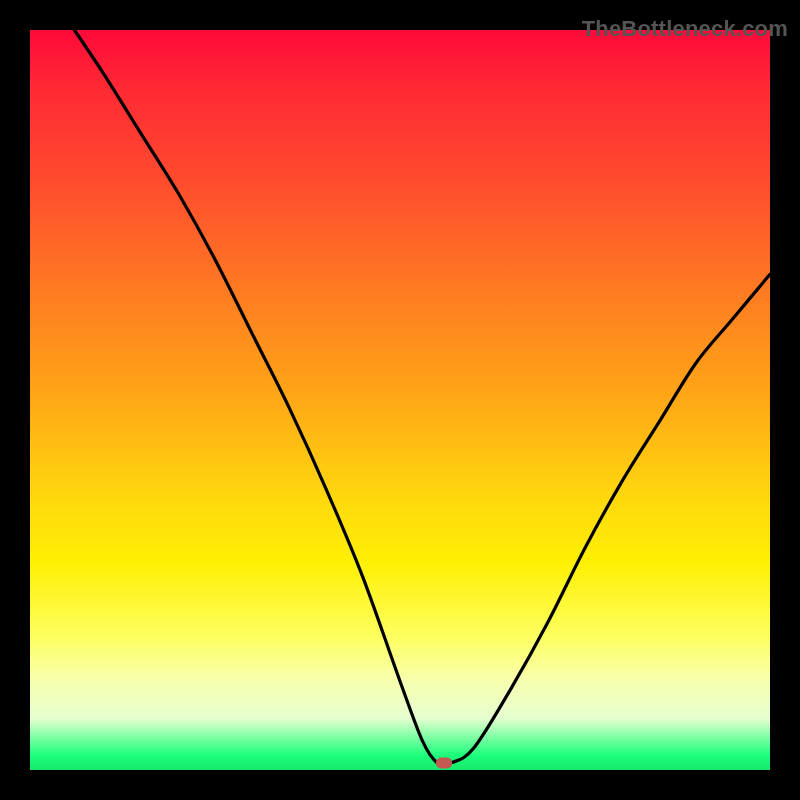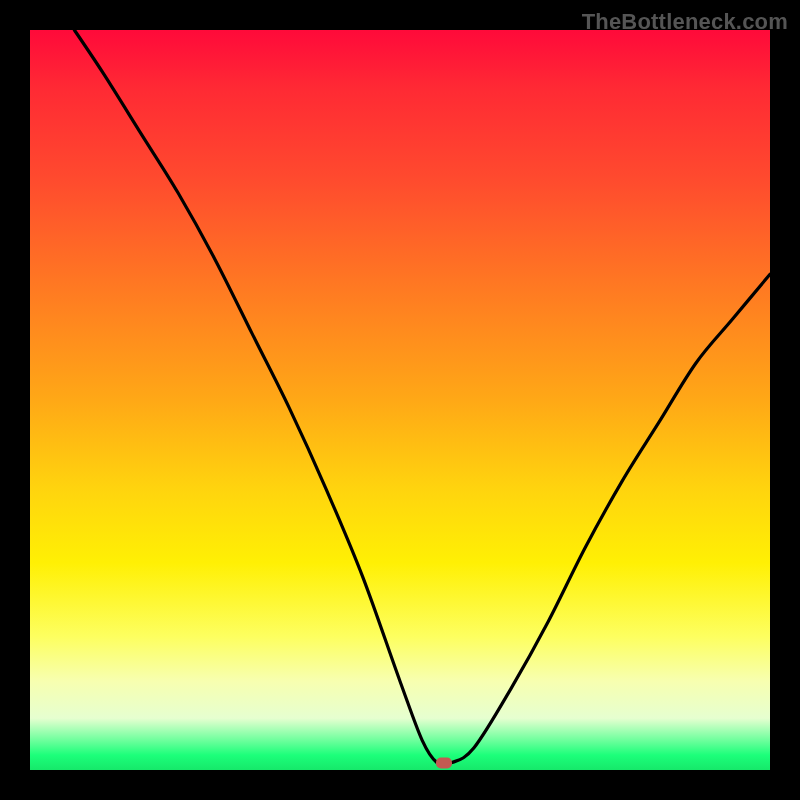--- a/index.html
+++ b/index.html
@@ -12,21 +12,21 @@
     overflow: hidden;
   }
   .frame {
     position: relative;
     width: 800px;
     height: 800px;
     background: #000;
   }
   .watermark {
     position: absolute;
-    top: 9px;
+    top: 16px;
     right: 12px;
     color: #555;
     font-size: 22px;
     font-weight: 600;
     letter-spacing: 0.2px;
     z-index: 10;
   }
   .plot {
     position: absolute;
     left: 30px;

